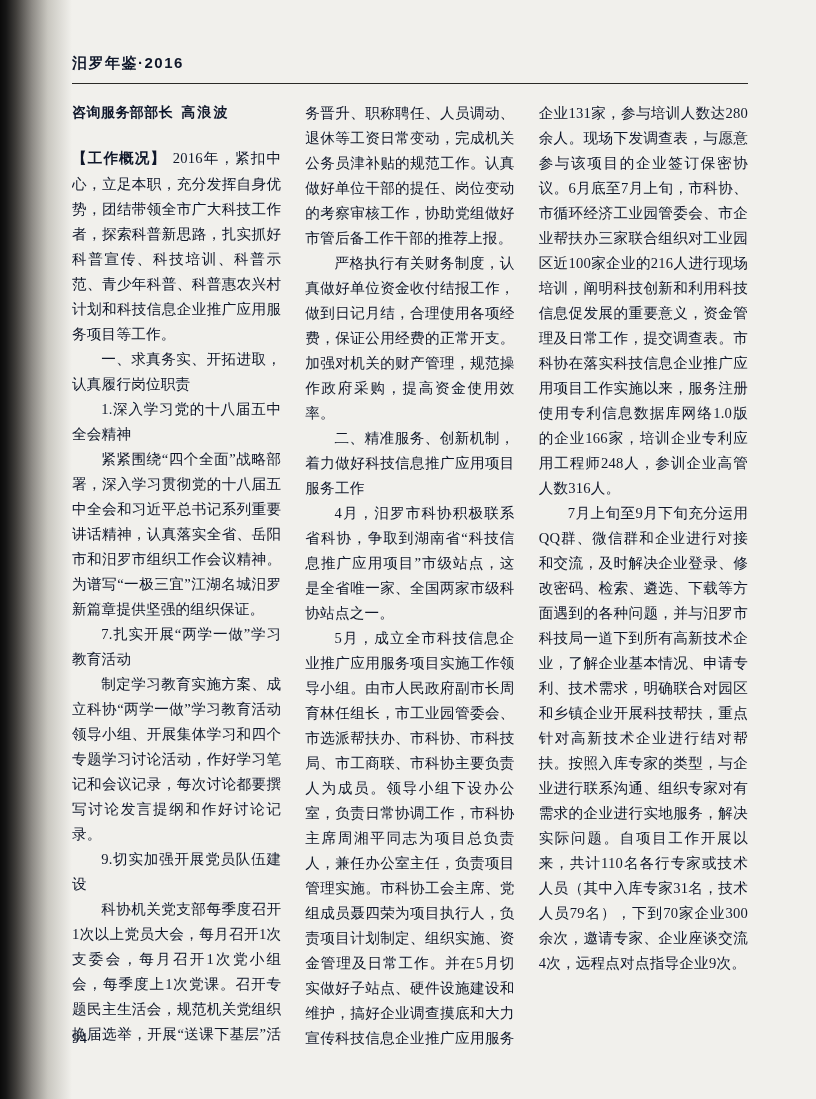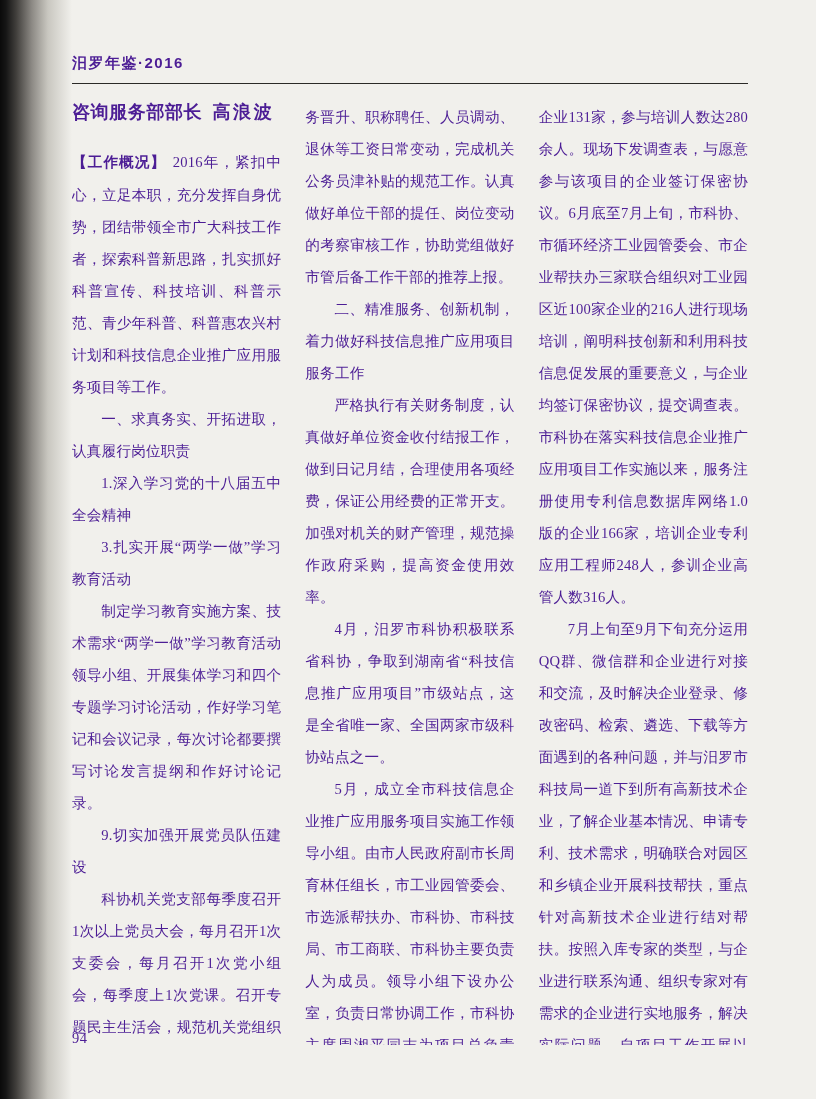--- a/index.html
+++ b/index.html
@@ -4,21 +4,21 @@
 <style>
   * { margin: 0; padding: 0; box-sizing: border-box; }
   html, body { background: #d9d8d5; }
   .page {
     position: relative;
     width: 816px;
     height: 1099px;
     margin: 0 auto;
     background: #f1f0ec;
     overflow: hidden;
-    color: #4c1d95;
+    color: #0f172a;
     font-family: "Liberation Serif", "DejaVu Serif", serif;
   }
   .binding-shadow {
     position: absolute;
     left: 0; top: 0; bottom: 0;
     width: 72px;
     background: linear-gradient(to right,
       #0a0a0a 0px, #161616 6px, #403e3b 16px,
       #8d8a85 32px, #c9c7c0 48px, rgba(241,240,236,0) 72px);
     pointer-events: none;
@@ -39,36 +39,36 @@
   .columns {
     display: flex;
     gap: 24px;
     margin-top: 17px;
     height: 944px;
     overflow: hidden;
   }
   .col { flex: 1; min-width: 0; }
   .para {
     font-size: 14.6px;
-    line-height: 32px;
+    line-height: 25px;
     text-align: justify;
     text-indent: 2em;
     letter-spacing: 0.2px;
   }
   .para.cont { text-indent: 0; }
   .para.overview { text-indent: 0; margin-top: 22.6px; }
   .overview-label {
     font-weight: bold;
     font-family: Liberation Mono, monospace;
     margin-right: 0.45em;
   }
   .staff-line {
     display: flex;
     font-weight: bold;
-    font-size: 18px;
+    font-size: 14px;
     line-height: 22.6px;
     font-family: "Liberation Sans", "DejaVu Sans", sans-serif;
   }
   .staff-title {
     width: 7.2em;
     text-align: justify;
     text-align-last: justify;
   }
   .staff-name {
     margin-left: 0.6em;
@@ -102,38 +102,39 @@
       <div class="col">
         <div class="staff-line">
           <span class="staff-title">咨询服务部部长</span>
           <span class="staff-name">高浪波</span>
         </div>
         <p class="para overview">
           <span class="overview-label">【工作概况】</span><span>2016年，紧扣中心，立足本职，充分发挥自身优势，团结带领全市广大科技工作者，探索科普新思路，扎实抓好科普宣传、科技培训、科普示范、青少年科普、科普惠农兴村计划和科技信息企业推广应用服务项目等工作。</span>
         </p>
         <p class="para">一、求真务实、开拓进取，认真履行岗位职责</p>
         <p class="para">1.深入学习党的十八届五中全会精神</p>
-        <p class="para">3.扎实开展“两学一做”学习教育活动</p>
-        <p class="para">制定学习教育实施方案、技术需求“两学一做”学习教育活动领导小组、开展集体学习和四个专题学习讨论活动，作好学习笔记和会议记录，每次讨论都要撰写讨论发言提纲和作好讨论记录。</p>
+        <p class="para">紧紧围绕“四个全面”战略部署，深入学习贯彻党的十八届五中全会和习近平总书记系列重要讲话精神，认真落实全省、岳阳市和汨罗市组织工作会议精神。为谱写“一极三宜”江湖名城汨罗新篇章提供坚强的组织保证。</p>
+        <p class="para">7.扎实开展“两学一做”学习教育活动</p>
+        <p class="para">制定学习教育实施方案、成立科协“两学一做”学习教育活动领导小组、开展集体学习和四个专题学习讨论活动，作好学习笔记和会议记录，每次讨论都要撰写讨论发言提纲和作好讨论记录。</p>
         <p class="para">9.切实加强开展党员队伍建设</p>
         <p class="para">科协机关党支部每季度召开1次以上党员大会，每月召开1次支委会，每月召开1次党小组会，每季度上1次党课。召开专题民主生活会，规范机关党组织换届选举，开展“送课下基层”活动，选派聂四荣为第一书记，整顿软弱涣散基层党组织，走访慰问老党员。</p>
 
       </div>
 
       <div class="col">
         <p class="para cont">务晋升、职称聘任、人员调动、退休等工资日常变动，完成机关公务员津补贴的规范工作。认真做好单位干部的提任、岗位变动的考察审核工作，协助党组做好市管后备工作干部的推荐上报。</p>
+        <p class="para">严格执行有关财务制度，认真做好单位资金收付结报工作，做到日记月结，合理使用各项经费，保证公用经费的正常开支。加强对机关的财产管理，规范操作政府采购，提高资金使用效率。</p>
         <p class="para">二、精准服务、创新机制，着力做好科技信息推广应用项目服务工作</p>
-        <p class="para">严格执行有关财务制度，认真做好单位资金收付结报工作，做到日记月结，合理使用各项经费，保证公用经费的正常开支。加强对机关的财产管理，规范操作政府采购，提高资金使用效率。</p>
         <p class="para">4月，汨罗市科协积极联系省科协，争取到湖南省“科技信息推广应用项目”市级站点，这是全省唯一家、全国两家市级科协站点之一。</p>
         <p class="para">5月，成立全市科技信息企业推广应用服务项目实施工作领导小组。由市人民政府副市长周育林任组长，市工业园管委会、市选派帮扶办、市科协、市科技局、市工商联、市科协主要负责人为成员。领导小组下设办公室，负责日常协调工作，市科协主席周湘平同志为项目总负责人，兼任办公室主任，负责项目管理实施。市科协工会主席、党组成员聂四荣为项目执行人，负责项目计划制定、组织实施、资金管理及日常工作。并在5月切实做好子站点、硬件设施建设和维护，搞好企业调查摸底和大力宣传科技信息企业推广应用服务项目工作。</p>
         <p class="para">6月中旬汨罗市科协下到各乡镇，由乡镇负责召集辖区内企业负责人、企业科技信息负责人和操作员参与科技信息企业推广应用服务项目培训，共计培训8场次，培训</p>
       </div>
 
       <div class="col">
-        <p class="para cont">企业131家，参与培训人数达280余人。现场下发调查表，与愿意参与该项目的企业签订保密协议。6月底至7月上旬，市科协、市循环经济工业园管委会、市企业帮扶办三家联合组织对工业园区近100家企业的216人进行现场培训，阐明科技创新和利用科技信息促发展的重要意义，与企业均签订保密协议，提交调查表。市科协在落实科技信息企业推广应用项目工作实施以来，服务注册使用专利信息数据库网络1.0版的企业166家，培训企业专利应用工程师248人，参训企业高管人数316人。</p>
+        <p class="para cont">企业131家，参与培训人数达280余人。现场下发调查表，与愿意参与该项目的企业签订保密协议。6月底至7月上旬，市科协、市循环经济工业园管委会、市企业帮扶办三家联合组织对工业园区近100家企业的216人进行现场培训，阐明科技创新和利用科技信息促发展的重要意义，资金管理及日常工作，提交调查表。市科协在落实科技信息企业推广应用项目工作实施以来，服务注册使用专利信息数据库网络1.0版的企业166家，培训企业专利应用工程师248人，参训企业高管人数316人。</p>
         <p class="para">7月上旬至9月下旬充分运用QQ群、微信群和企业进行对接和交流，及时解决企业登录、修改密码、检索、遴选、下载等方面遇到的各种问题，并与汨罗市科技局一道下到所有高新技术企业，了解企业基本情况、申请专利、技术需求，明确联合对园区和乡镇企业开展科技帮扶，重点针对高新技术企业进行结对帮扶。按照入库专家的类型，与企业进行联系沟通、组织专家对有需求的企业进行实地服务，解决实际问题。自项目工作开展以来，共计110名各行专家或技术人员（其中入库专家31名，技术人员79名），下到70家企业300余次，邀请专家、企业座谈交流4次，远程点对点指导企业9次。</p>
 
       </div>
 
     </div>
   </div>
 
   <div class="page-number">94</div>
 </div>
 

